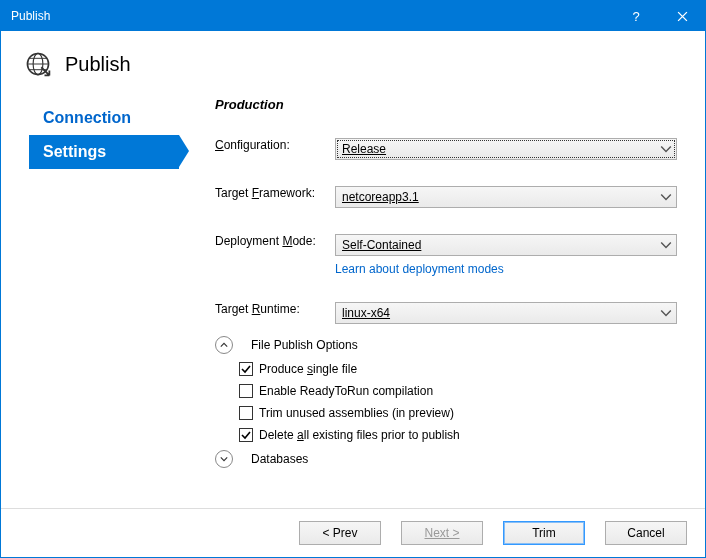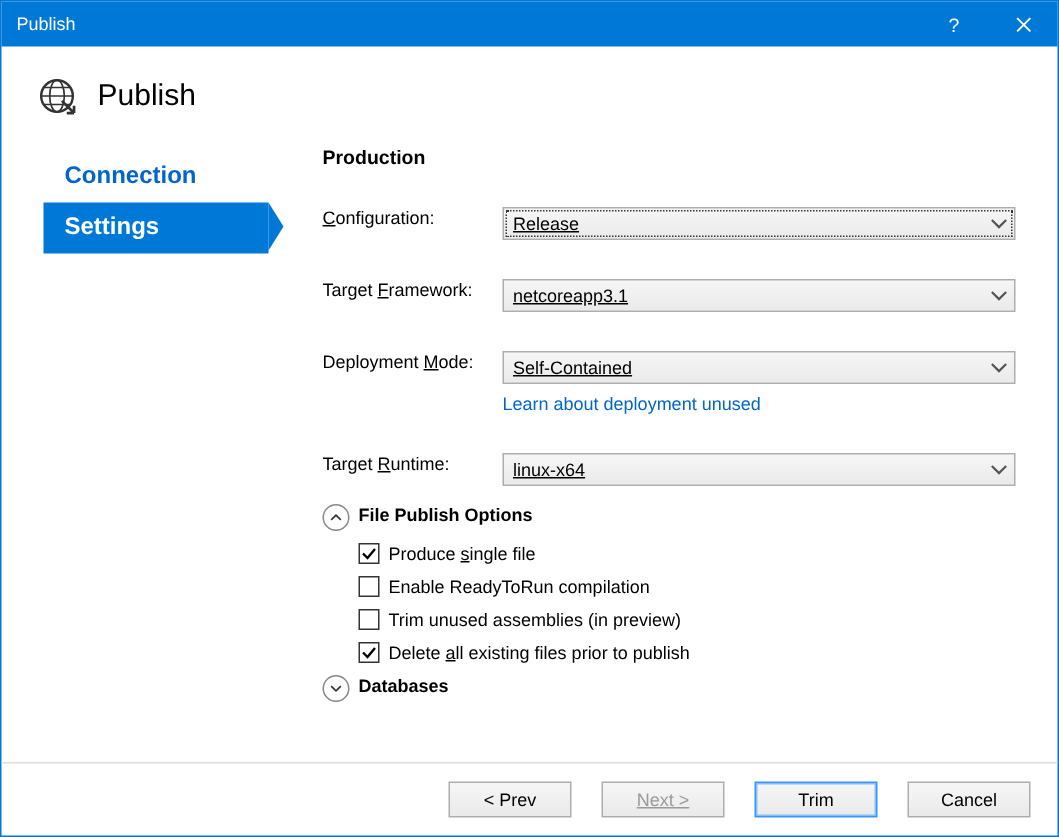--- a/index.html
+++ b/index.html
@@ -53,21 +53,21 @@
     content: ""; position: absolute;
     right: -10px; top: 0;
     border-top: 16px solid transparent;
     border-bottom: 16px solid transparent;
     border-left: 10px solid #0078d7;
   }
   .content {
     flex: 1; padding-left: 36px;
     font-size: 12px; color: #000;
   }
-  .section-title { font-weight: bold; font-size: 13px; margin-bottom: 20px; }
+  .section-title { font-weight: bold; font-size: 13px; margin-bottom: 20px; font-style: italic; }
   .form-row {
     display: flex; align-items: flex-start;
     margin-bottom: 12px;
     margin-top: 26px;
   }
   .form-row .label {
     width: 120px; flex: 0 0 auto;
     color: #000;
   }
   .form-row .label u { text-decoration: underline; }
@@ -81,23 +81,23 @@
     text-decoration: underline;
   }
   .combo.focused { outline: 1px dotted #333; outline-offset: -3px; }
   .combo .chev {
     position: absolute; right: 4px; top: 4px;
     width: 12px; height: 12px;
   }
   .link-row { margin-left: 120px; margin-top: -6px; margin-bottom: 12px; }
   .link-row a { color: #0066cc; text-decoration: none; font-size: 12px; }
   .expander {
-    display: flex; gap: 6px;
+    display: flex; align-items: center; gap: 18px;
     margin-top: 8px; margin-bottom: 8px;
-    font-weight: bold; font-size: 12px;
+    font-weight: normal; font-size: 12px;
   }
   .exp-btn {
     width: 18px; height: 18px; border: 1px solid #888;
     border-radius: 50%; display: flex;
     align-items: center; justify-content: center;
     background: #fff;
   }
   .exp-btn svg { width: 8px; height: 8px; }
   .chk-row {
     display: flex; align-items: flex-start; gap: 6px;
@@ -187,21 +187,21 @@
       <div class="form-row">
         <div class="label">Deployment <u>M</u>ode:</div>
         <div class="combo">
           <span>Self-Contained</span>
           <svg class="chev" viewBox="0 0 10 10">
               <path d="M1 3 L5 7 L9 3" fill="none" stroke="#555" stroke-width="1.2"></path>
             </svg>
         </div>
       </div>
       <div class="link-row">
-        <a>Learn about deployment unused</a>
+        <a>Learn about deployment modes</a>
       </div>
 
       <div class="form-row">
         <div class="label">Target <u>R</u>untime:</div>
         <div class="combo">
           <span>linux-x64</span>
           <svg class="chev" viewBox="0 0 10 10">
               <path d="M1 3 L5 7 L9 3" fill="none" stroke="#555" stroke-width="1.2"></path>
             </svg>
         </div>

